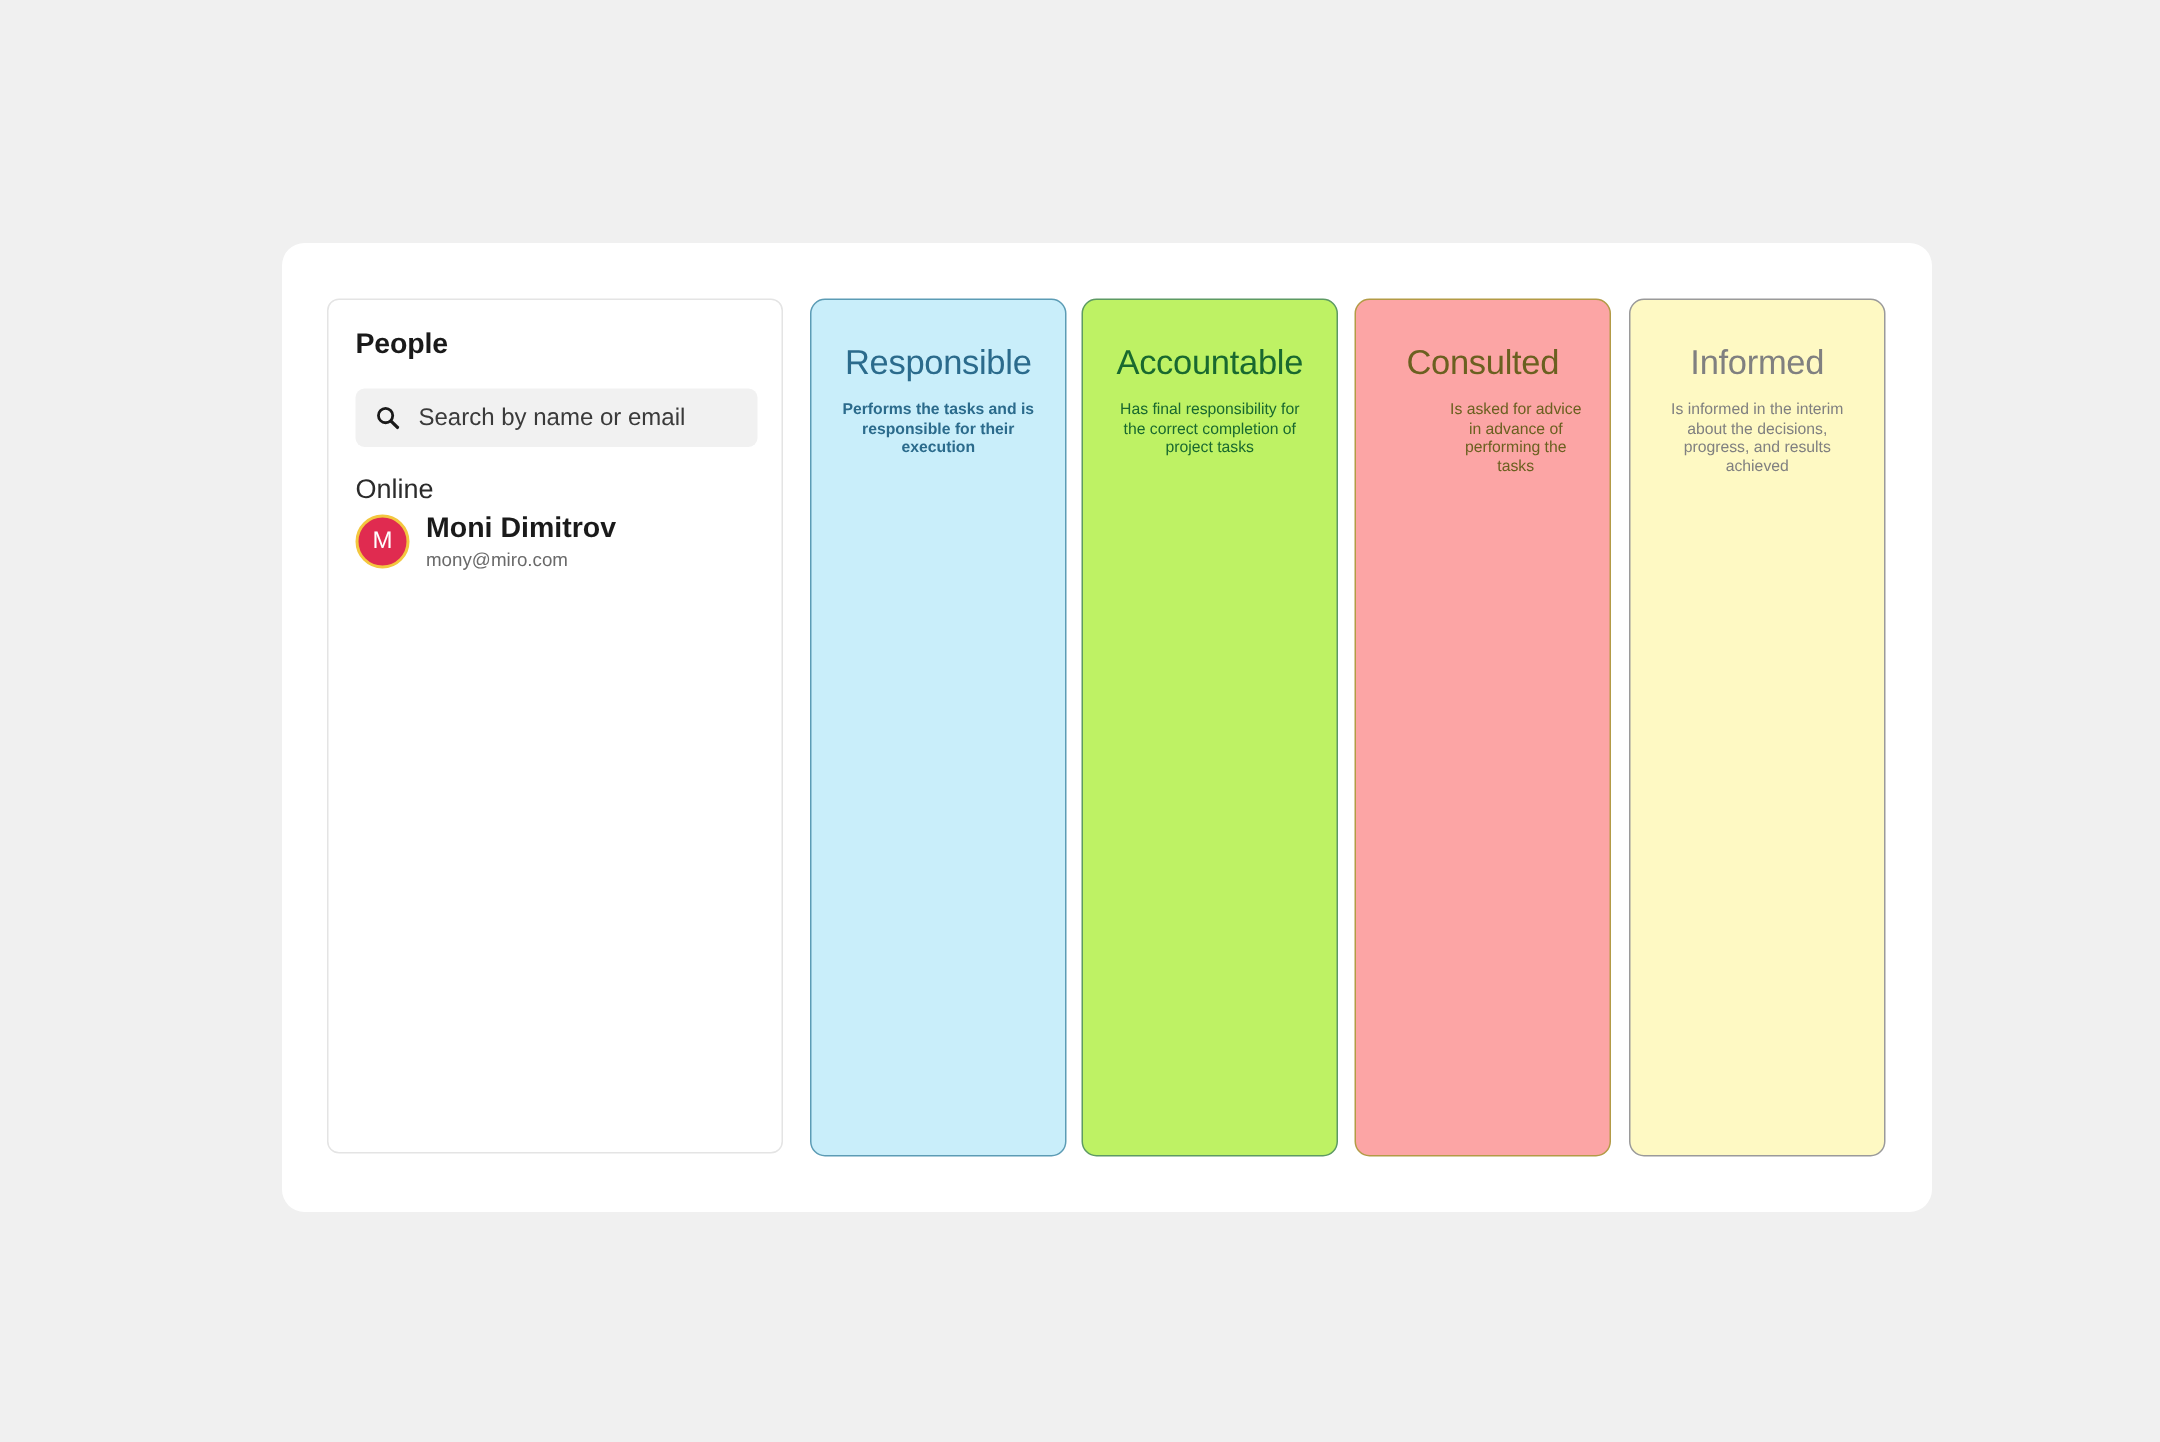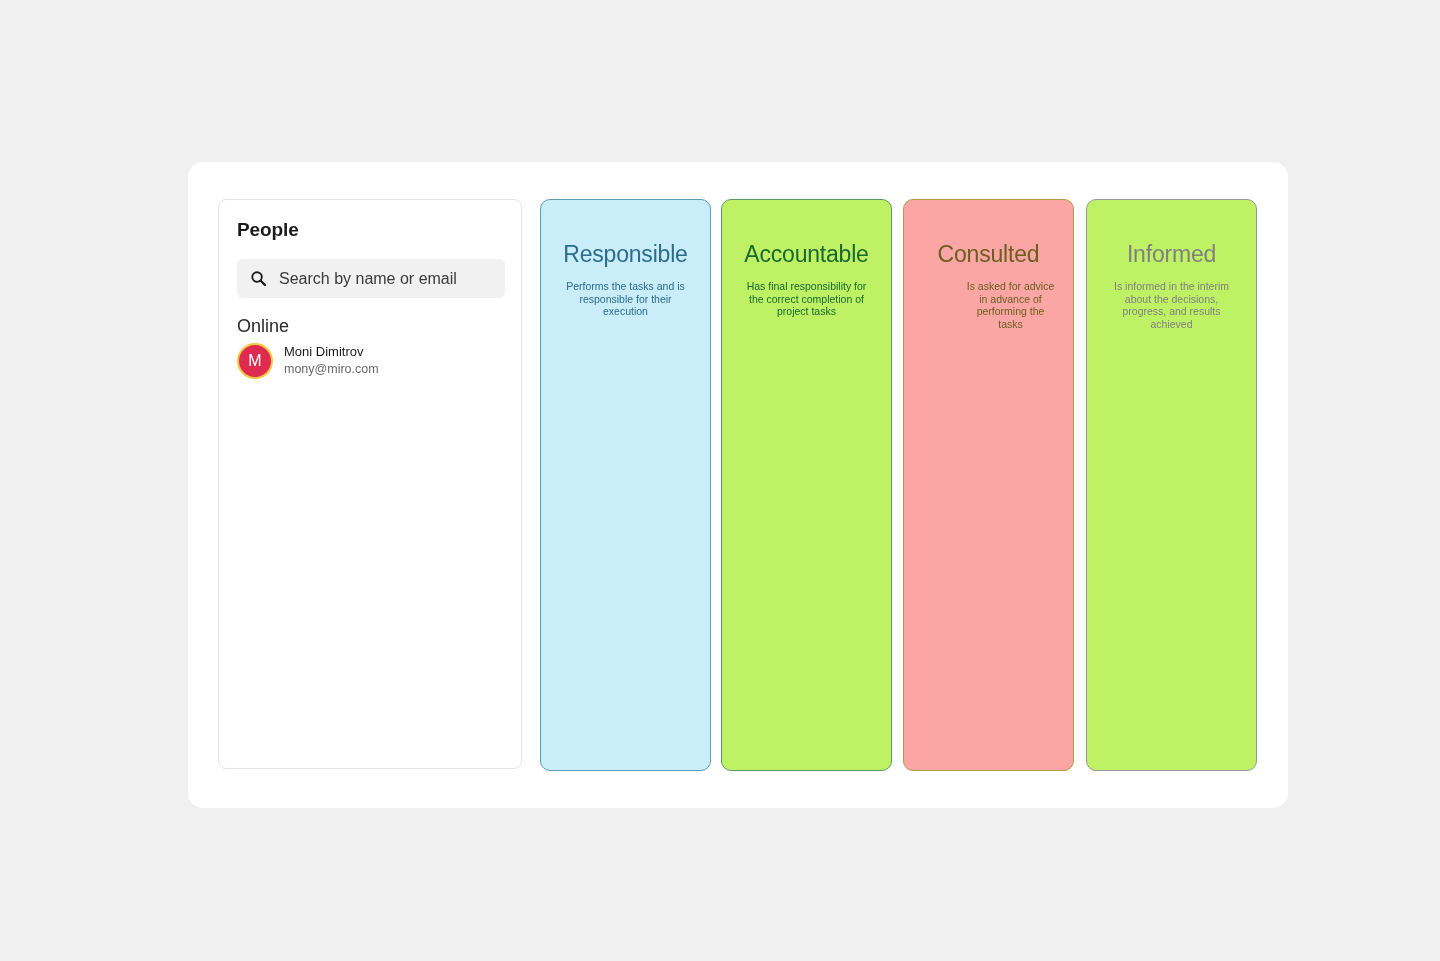--- a/index.html
+++ b/index.html
@@ -107,45 +107,46 @@
     display: flex;
     align-items: center;
     justify-content: center;
     flex: 0 0 auto;
   }
   #person-text {
     margin-left: 11px;
     line-height: 1.15;
   }
   #person-name {
-    font-size: 13px;
-    font-weight: normal;
+    font-size: 19px;
+    font-weight: bold;
     color: #1a1a1a;
     display: block;
+    text-align: center;
   }
   #person-email {
     font-size: 12.5px;
     color: #6a6a6a;
     display: block;
     margin-top: 2px;
   }
 
   
   .raci-card {
     position: absolute;
     top: 37px;
     height: 572px;
     border-radius: 10px;
     border-width: 1.5px;
     border-style: solid;
     box-sizing: border-box;
     text-align: center;
   }
   .raci-title {
-    margin-top: 41px;
+    margin-top: 28px;
     font-size: 23px;
     font-weight: normal;
     letter-spacing: -0.2px;
   }
   .raci-desc {
     margin-top: 12px;
     font-size: 10.5px;
     line-height: 1.2;
     padding: 0 16px;
   }
@@ -172,31 +173,31 @@
       <div id="avatar">M</div>
       <div id="person-text">
         <span id="person-name">Moni Dimitrov</span>
         <span id="person-email">mony@miro.com</span>
       </div>
     </div>
   </div>
 
   <div class="raci-card" id="card-responsible" style="left:352px; width:171px; background:#c9eefa; border-color:#5c9cb5;">
     <div class="raci-title" style="color:#2b6b8c;">Responsible</div>
-    <div class="raci-desc" style="color:#2b6b8c;">Performs the tasks and is responsible for their execution</div>
+    <div class="raci-desc" style="color:#2b6b8c;font-weight:bold;">Performs the tasks and is responsible for their execution</div>
   </div>
 
   <div class="raci-card" id="card-accountable" style="left:533px; width:171px; background:#bef264; border-color:#5d9a63;">
     <div class="raci-title" style="color:#19692f;">Accountable</div>
     <div class="raci-desc" style="color:#19692f;">Has final responsibility for the correct completion of project tasks</div>
   </div>
 
   <div class="raci-card" id="card-consulted" style="left:715px; width:171px; background:#fca5a5; border-color:#b39b46;">
     <div class="raci-title" style="color:#6b6020;">Consulted</div>
     <div class="raci-desc" style="color:#6b6020;margin-left:44px;">Is asked for advice in advance of performing the tasks</div>
   </div>
 
-  <div class="raci-card" id="card-informed" style="left:898px; width:171px; background:#bef264; border-color:#9a9a9a;">
+  <div class="raci-card" id="card-informed" style="left:898px; width:171px; background:#fef9c3; border-color:#9a9a9a;">
     <div class="raci-title" style="color:#808080;">Informed</div>
     <div class="raci-desc" style="color:#808080;">Is informed in the interim about the decisions, progress, and results achieved</div>
   </div>
 
 </div>
 
 </body></html>

